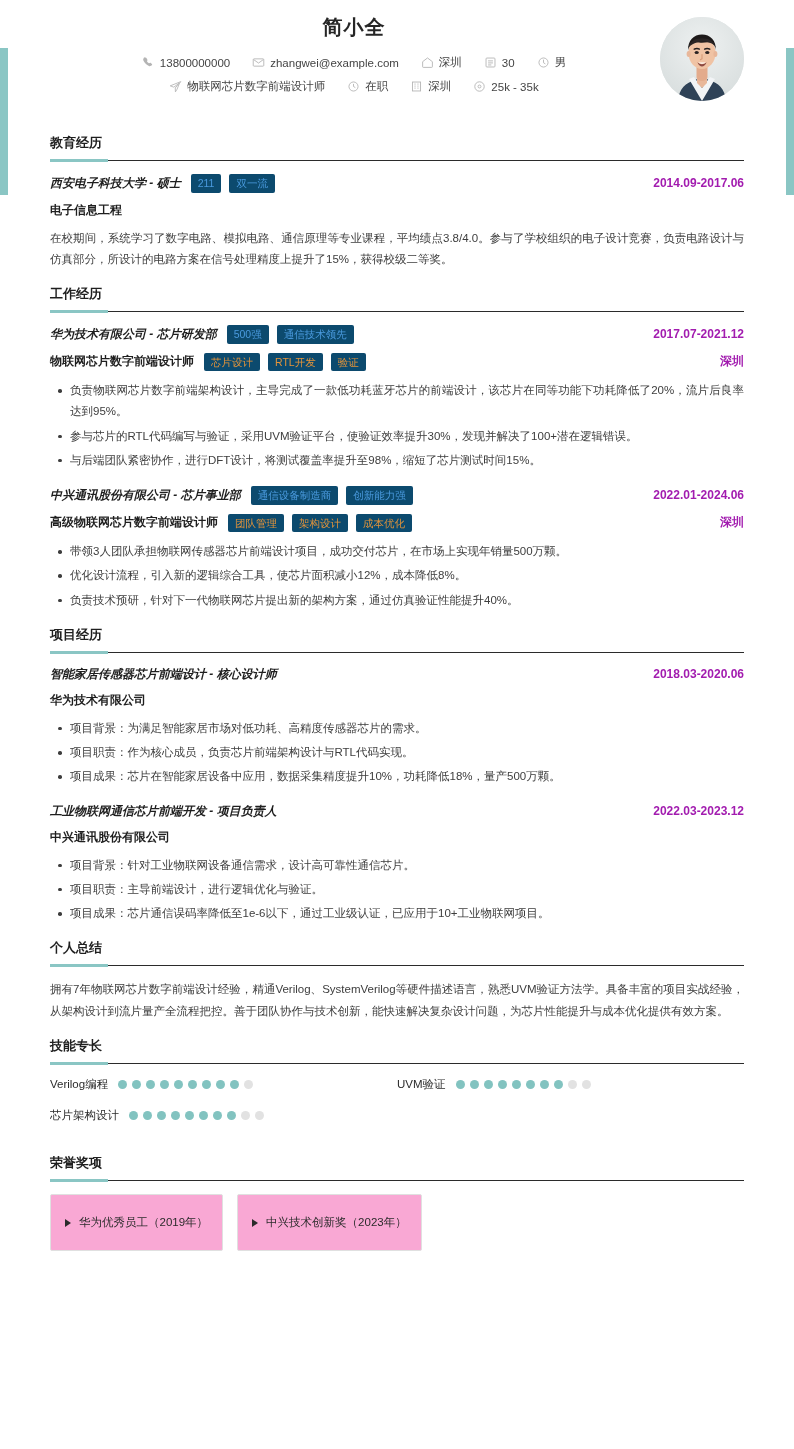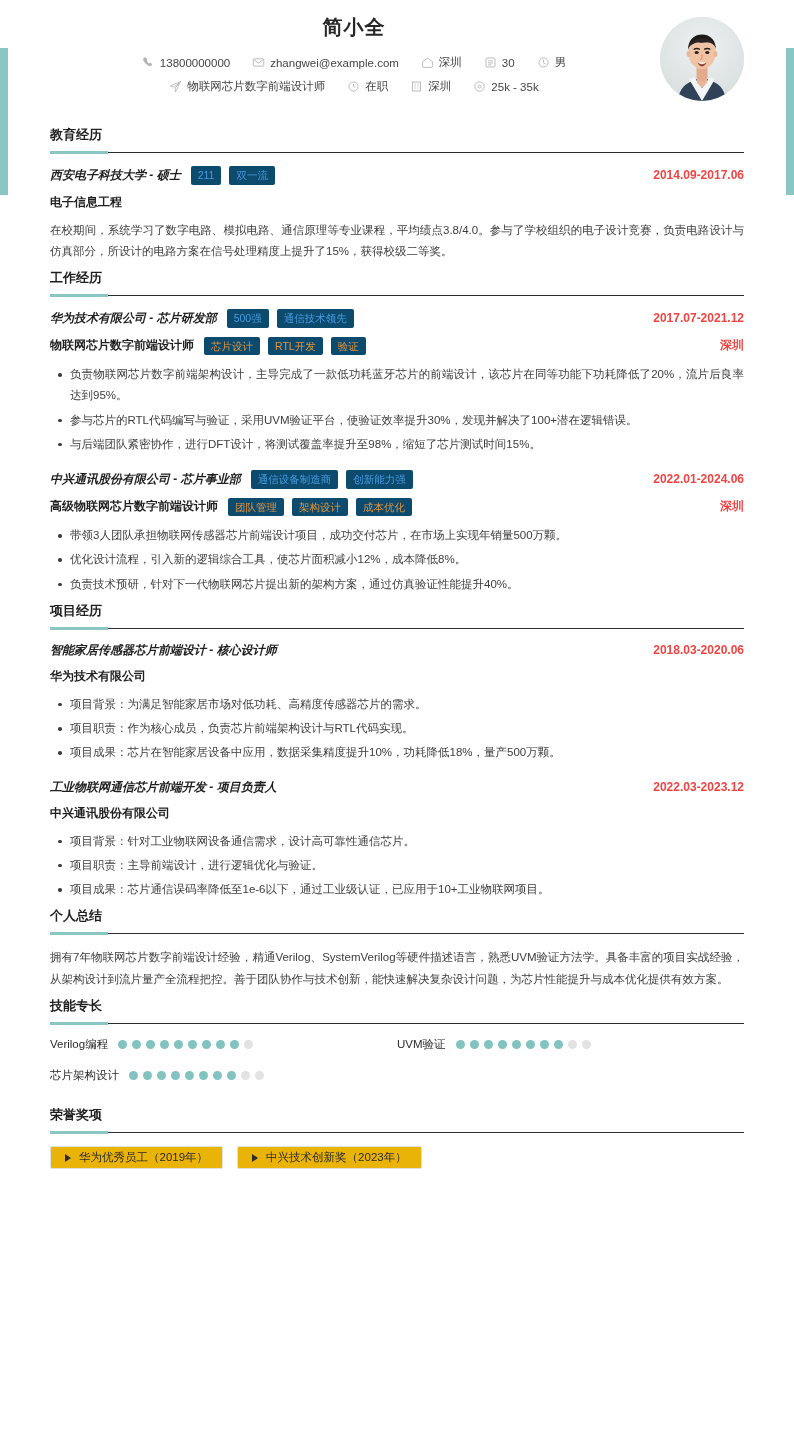--- a/index.html
+++ b/index.html
@@ -70,21 +70,21 @@
     top: 17px;
     width: 84px;
     height: 84px;
     border-radius: 50%;
     overflow: hidden;
     background: #dfe4e4;
   }
   .avatar svg { display: block; width: 84px; height: 84px; }
 
   
-  .section { margin-top: 6px; }
+  .section { margin-top: 14px; }
   .sec-head {
     position: relative;
     padding-bottom: 5px;
     margin-bottom: 13px;
   }
   .sec-title {
     font-size: 13px;
     font-weight: 700;
     color: #1f1f1f;
     display: inline-block;
@@ -123,21 +123,21 @@
   }
   .ent-sub {
     font-size: 12px;
     font-weight: 700;
     color: #1f1f1f;
     margin-right: 10px;
   }
   .ent-right {
     font-size: 12px;
     font-weight: 700;
-    color: #ef4444;
+    color: #a21caf;
     white-space: nowrap;
     padding-left: 10px;
   }
   .ent-plain {
     font-size: 12px;
     color: #1f1f1f;
     font-weight: 700;
     margin-bottom: 9px;
   }
 
@@ -207,26 +207,26 @@
   }
   .dot.on { background: #82c3c0; }
 
   
   .honors { display: flex; flex-wrap: wrap; }
   .honor {
     display: inline-flex;
     align-items: center;
     border: 1px solid #e0e0e0;
     border-radius: 2px;
-    padding: 3px 14px;
+    padding: 20px 14px;
     margin-right: 14px;
     margin-bottom: 8px;
     font-size: 11.5px;
     color: #2b2b2b;
-    background: #eab308;
+    background: #f9a8d4;
   }
   .honor .tri {
     display: inline-block;
     width: 0; height: 0;
     border-left: 6px solid #2b2b2b;
     border-top: 4px solid transparent;
     border-bottom: 4px solid transparent;
     margin-right: 8px;
   }
 

